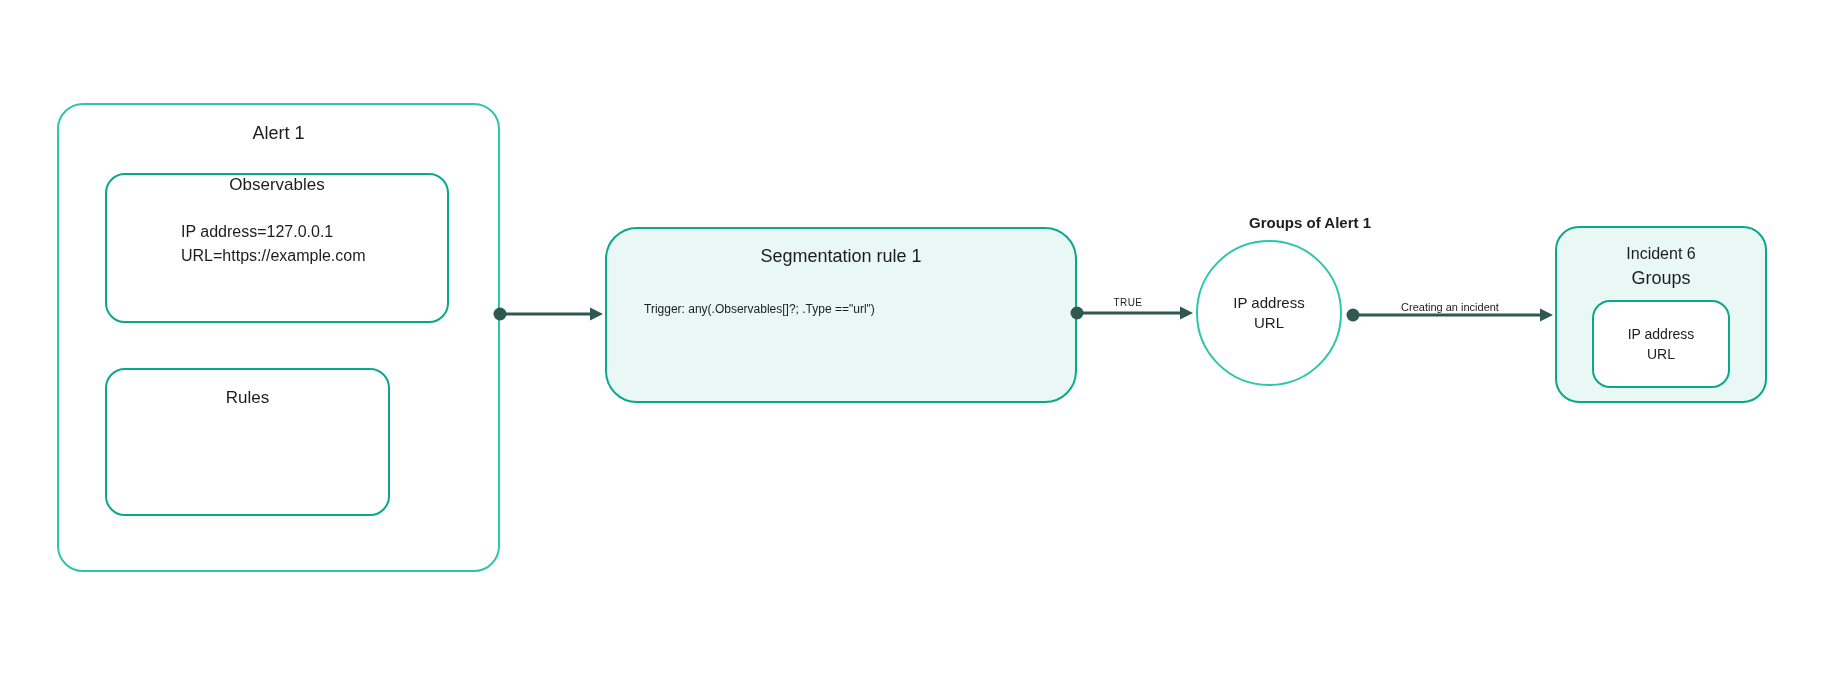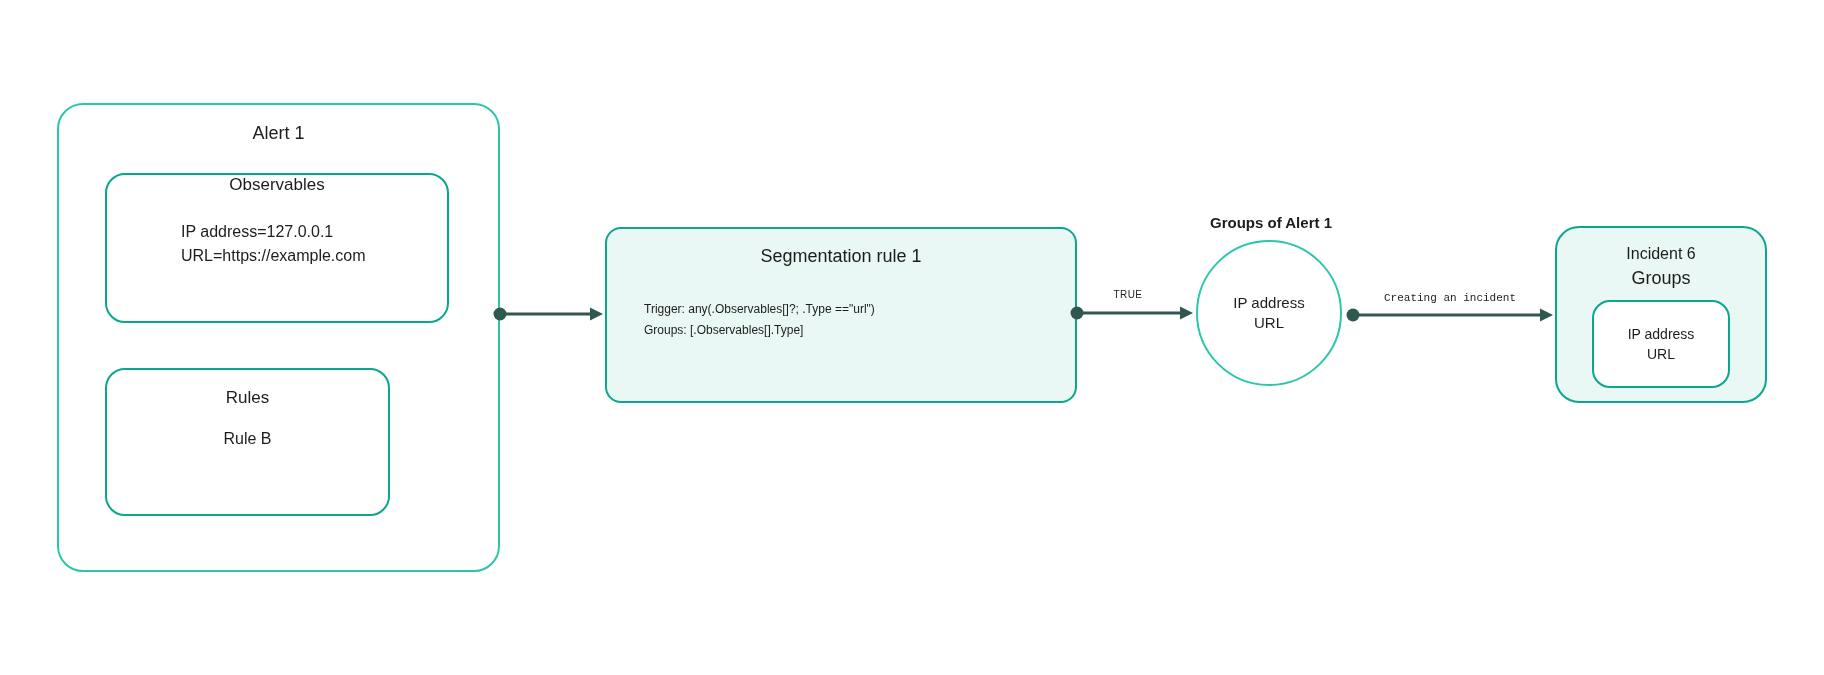--- a/index.html
+++ b/index.html
@@ -32,27 +32,27 @@
   .rules-card{left:46px;top:263px;width:285px;height:148px;
     border:2px solid var(--inner-border);border-radius:20px;}
   .obs-card .card-title{font-size:17px;}
   .rules-card .card-title{padding-top:18px;font-size:17px;}
   .obs-body{margin-top:25px;padding-left:74px;font-size:16px;line-height:24px;}
   .rules-body{margin-top:22px;text-align:center;font-size:16px;}
 
   
   .seg-card{left:605px;top:227px;width:472px;height:176px;
     background:var(--fill-mint);
-    border:2px solid var(--inner-border);border-radius:16px;}
+    border:2px solid var(--inner-border);border-radius:32px;}
   .seg-card .card-title{padding-top:17px;font-size:18px;}
   .seg-body{margin-top:32px;padding-left:37px;font-size:12px;line-height:21px;}
 
   
   .circle-title{position:absolute;left:1171px;top:214px;width:200px;
-    text-align:center;font-weight:700;font-size:15px;}
+    text-align:right;font-weight:700;font-size:15px;}
   .groups-circle{position:absolute;left:1196px;top:240px;width:146px;height:146px;
     box-sizing:border-box;border:2px solid var(--outer-border);border-radius:50%;
     background:#ffffff;display:flex;flex-direction:column;
     align-items:center;justify-content:center;
     font-size:15px;line-height:20px;text-align:center;}
 
   
   .incident-card{left:1555px;top:226px;width:212px;height:177px;
     background:var(--fill-mint);
     border:2px solid var(--inner-border);border-radius:24px;}
@@ -61,56 +61,54 @@
   .incident-inner{left:35px;top:72px;width:138px;height:88px;
     border:2px solid var(--inner-border);border-radius:18px;background:#ffffff;
     display:flex;flex-direction:column;align-items:center;justify-content:center;
     font-size:14px;line-height:20px;text-align:center;}
 
   
   .arrow{position:absolute;overflow:visible;}
   .arrow .stroke{stroke:var(--arrow);stroke-width:3;}
   .arrow .fill{fill:var(--arrow);}
   .edge-label{position:absolute;text-align:center;color:var(--text);}
-  .true-label{left:1082px;top:289px;width:92px;font-size:10px;letter-spacing:.4px;}
-  .incident-edge-label{left:1352px;top:292px;width:196px;font-size:11px;font-family:Liberation Mono, monospace;}
+  .true-label{left:1082px;top:297px;width:92px;font-size:10px;letter-spacing:.4px;}
+  .incident-edge-label{left:1352px;top:301px;width:196px;font-size:11px;}
 </style>
 </head>
 <body>
 
 <div class="canvas">
 
   <div class="card alert-card">
     <div class="card-title">Alert 1</div>
 
     <div class="card obs-card">
       <div class="card-title">Observables</div>
       <div class="obs-body">
         <div>IP address=127.0.0.1</div>
         <div>URL=https://example.com</div>
       </div>
     </div>
 
     <div class="card rules-card">
       <div class="card-title">Rules</div>
-      <div class="rules-body">Rule B</div>
     </div>
   </div>
 
   <svg class="arrow" style="left:493px;top:303px" width="112" height="22">
     <circle class="fill" cx="7" cy="11" r="6.5"></circle>
     <line class="stroke" x1="7" y1="11" x2="97" y2="11"></line>
     <polygon class="fill" points="97,4.5 110,11 97,17.5"></polygon>
   </svg>
 
   <div class="card seg-card">
     <div class="card-title">Segmentation rule 1</div>
     <div class="seg-body">
       <div>Trigger: any(.Observables[]?; .Type =="url")</div>
-      <div>Groups: [.Observables[].Type]</div>
     </div>
   </div>
 
   <svg class="arrow" style="left:1070px;top:302px" width="124" height="22">
     <circle class="fill" cx="7" cy="11" r="6.5"></circle>
     <line class="stroke" x1="7" y1="11" x2="110" y2="11"></line>
     <polygon class="fill" points="110,4.5 123,11 110,17.5"></polygon>
   </svg>
   <div class="edge-label true-label">TRUE</div>
 

